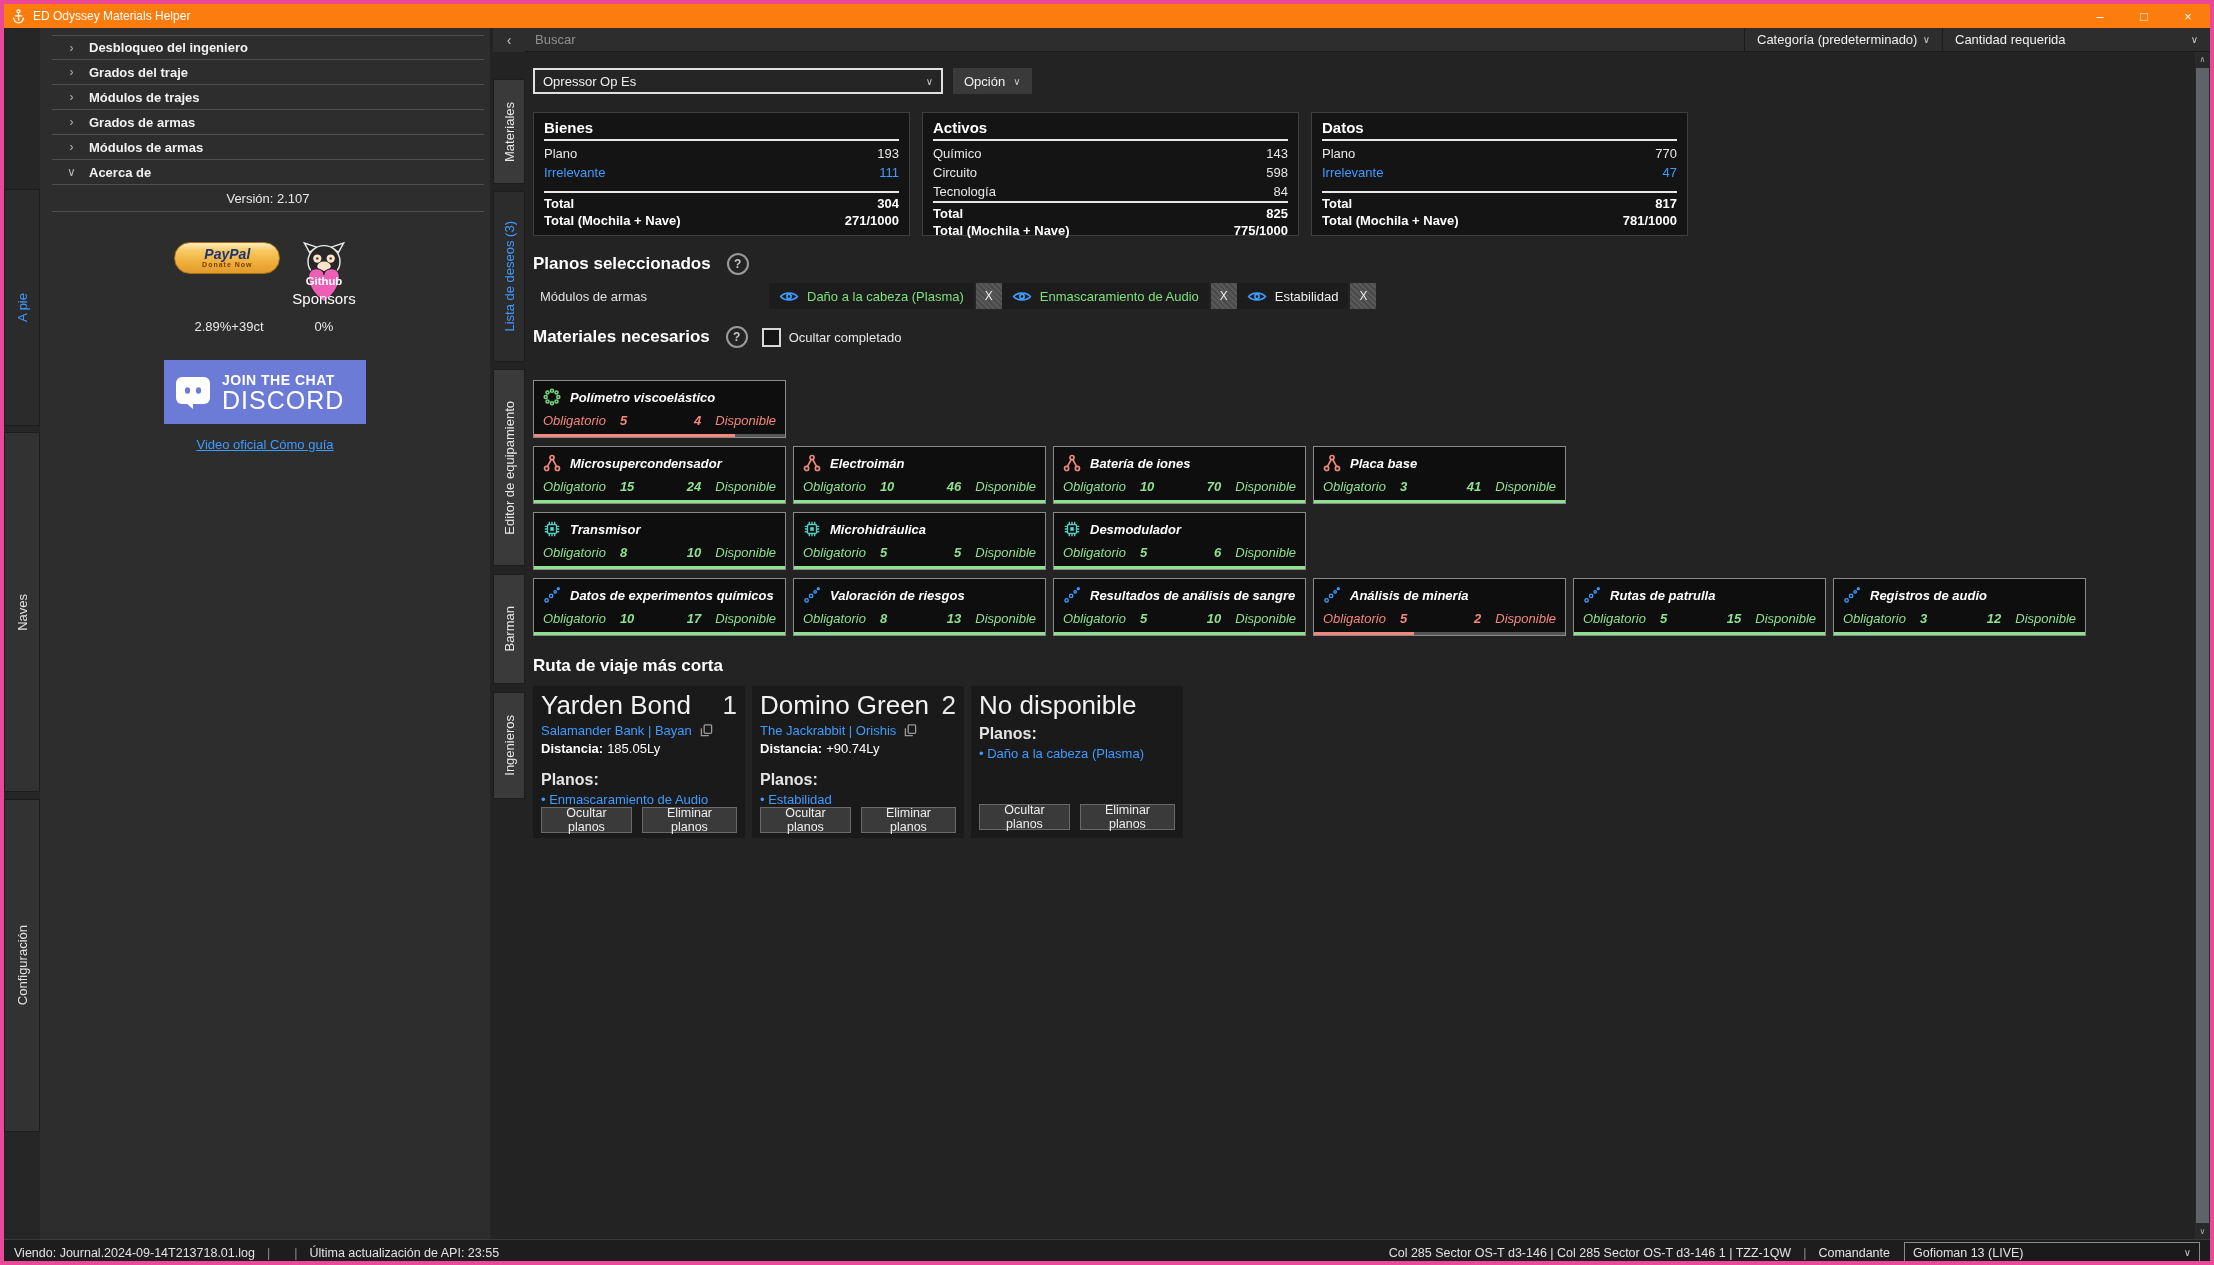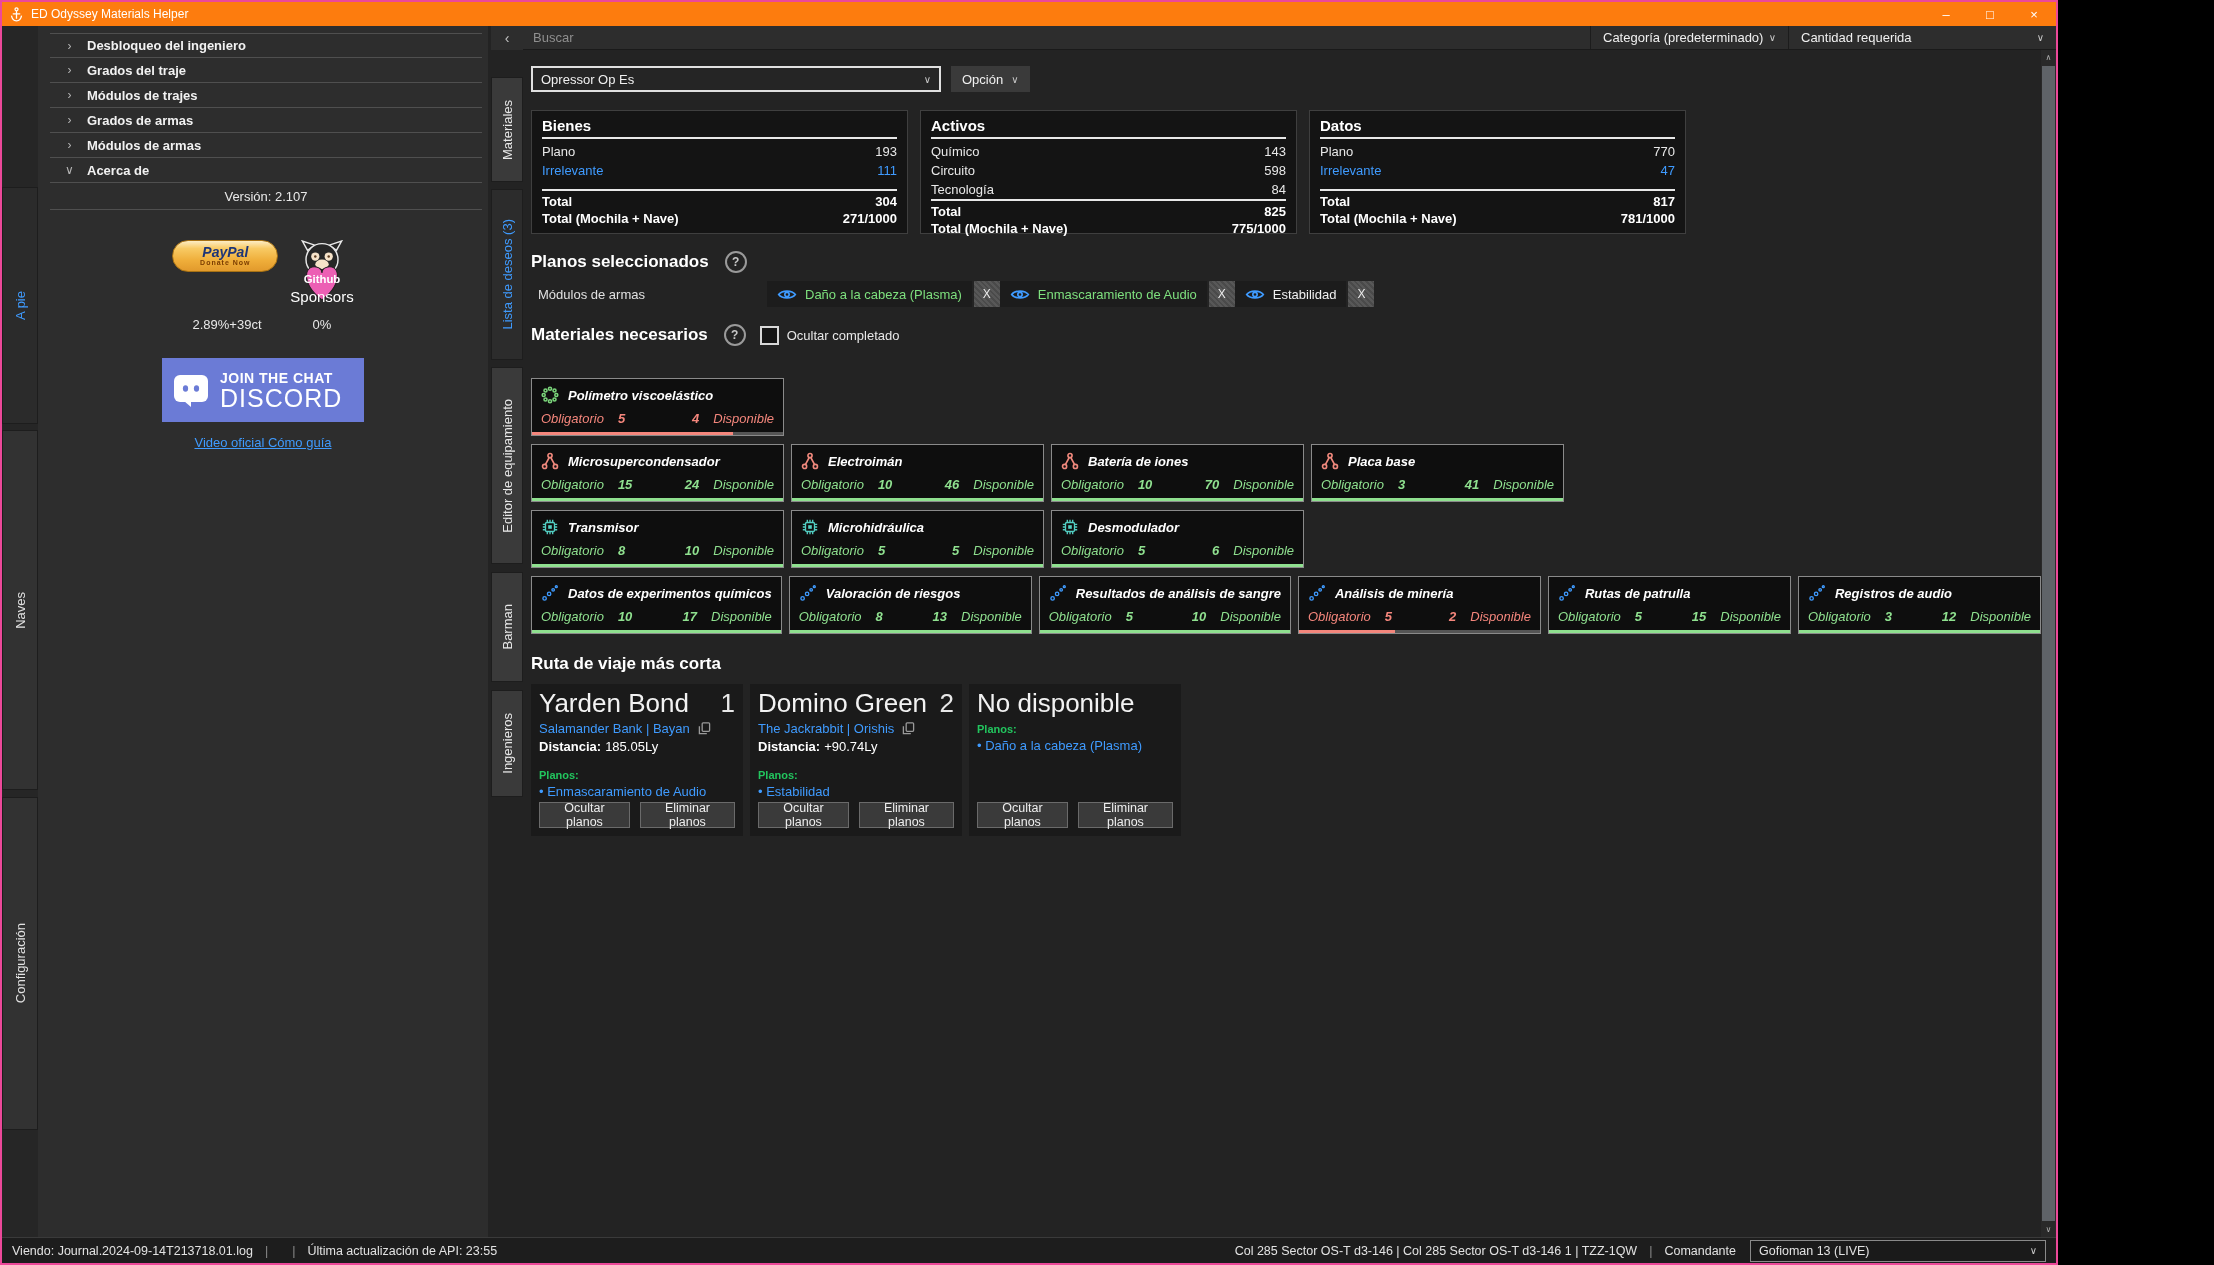--- a/index.html
+++ b/index.html
@@ -1,18 +1,18 @@
 <!DOCTYPE html>
 <html><head>
 <meta charset="utf-8">
 <style>
   * { margin:0; padding:0; box-sizing:border-box; }
   html,body { width:2214px; height:1265px; background:#000; }
   body { font-family:"Liberation Sans","DejaVu Sans",sans-serif; overflow:hidden; }
-  .window { position:relative; width:2058px; height:1265px; background:#232323; border:2px solid #ec4899; overflow:hidden; }
+  .window { position:relative; width:2214px; height:1265px; background:#232323; border:4px solid #ec4899; overflow:hidden; }
 
   
   .titlebar { height:24px; background:#fd7c0e; display:flex; align-items:center; padding-left:8px; }
   .title-text { color:#fff; font-size:12px; margin-left:8px; }
   .win-controls { margin-left:auto; display:flex; height:100%; }
   .win-btn { width:44px; display:flex; align-items:center; justify-content:center; color:#fff; font-size:13px; cursor:default; }
 
   
   .app { display:flex; height:1211px; }
 
@@ -110,21 +110,21 @@
 
   .route-head { margin-top:20px; }
   .route-cards { margin-top:10px; display:flex; gap:7px; }
   .route-card { width:212px; height:152px; background:#1a1a1a; padding:4px 8px 8px; display:flex; flex-direction:column; }
   .rc-title-row { display:flex; justify-content:space-between; align-items:baseline; }
   .rc-title { font-size:26px; color:#f2f2f2; }
   .rc-index { font-size:26px; color:#e8e8e8; }
   .rc-loc { color:#3f9bff; font-size:13px; margin-top:2px; display:flex; align-items:center; gap:8px; cursor:pointer; }
   .rc-dist { color:#fff; font-size:13px; margin-top:3px; }
   .rc-dist b { margin-right:4px; }
-  .rc-planos { font-weight:bold; color:#22c55e; font-size:11px; margin-top:15px; }
+  .rc-planos { font-weight:bold; color:#e5e5e5; font-size:16px; margin-top:15px; }
   .rc-planos.no-loc { margin-top:4px; }
   .rc-bp { color:#3f9bff; font-size:13px; margin-top:3px; }
   .rc-btns { margin-top:auto; display:flex; gap:10px; }
   .rc-btn { height:26px; background:#3a3a3a; border:1px solid #6a6a6a; color:#eee; font-size:12.5px; display:flex; align-items:center; padding:0 10px; cursor:pointer; }
 
   
   .statusbar { height:26px; background:#1d1d1d; border-top:1px solid #3a3a3a; display:flex; align-items:center; padding:0 10px; font-size:12.5px; color:#e2e2e2; }
   .sb-sep { color:#8a8a8a; margin:0 12px; }
   .spacer { flex:1; }
   .cmdr-dd { width:296px; height:22px; margin-left:14px; border:1px solid #8a8a8a; background:#1a1a1a; display:flex; align-items:center; justify-content:space-between; padding:0 8px; cursor:pointer;text-align:center; }

